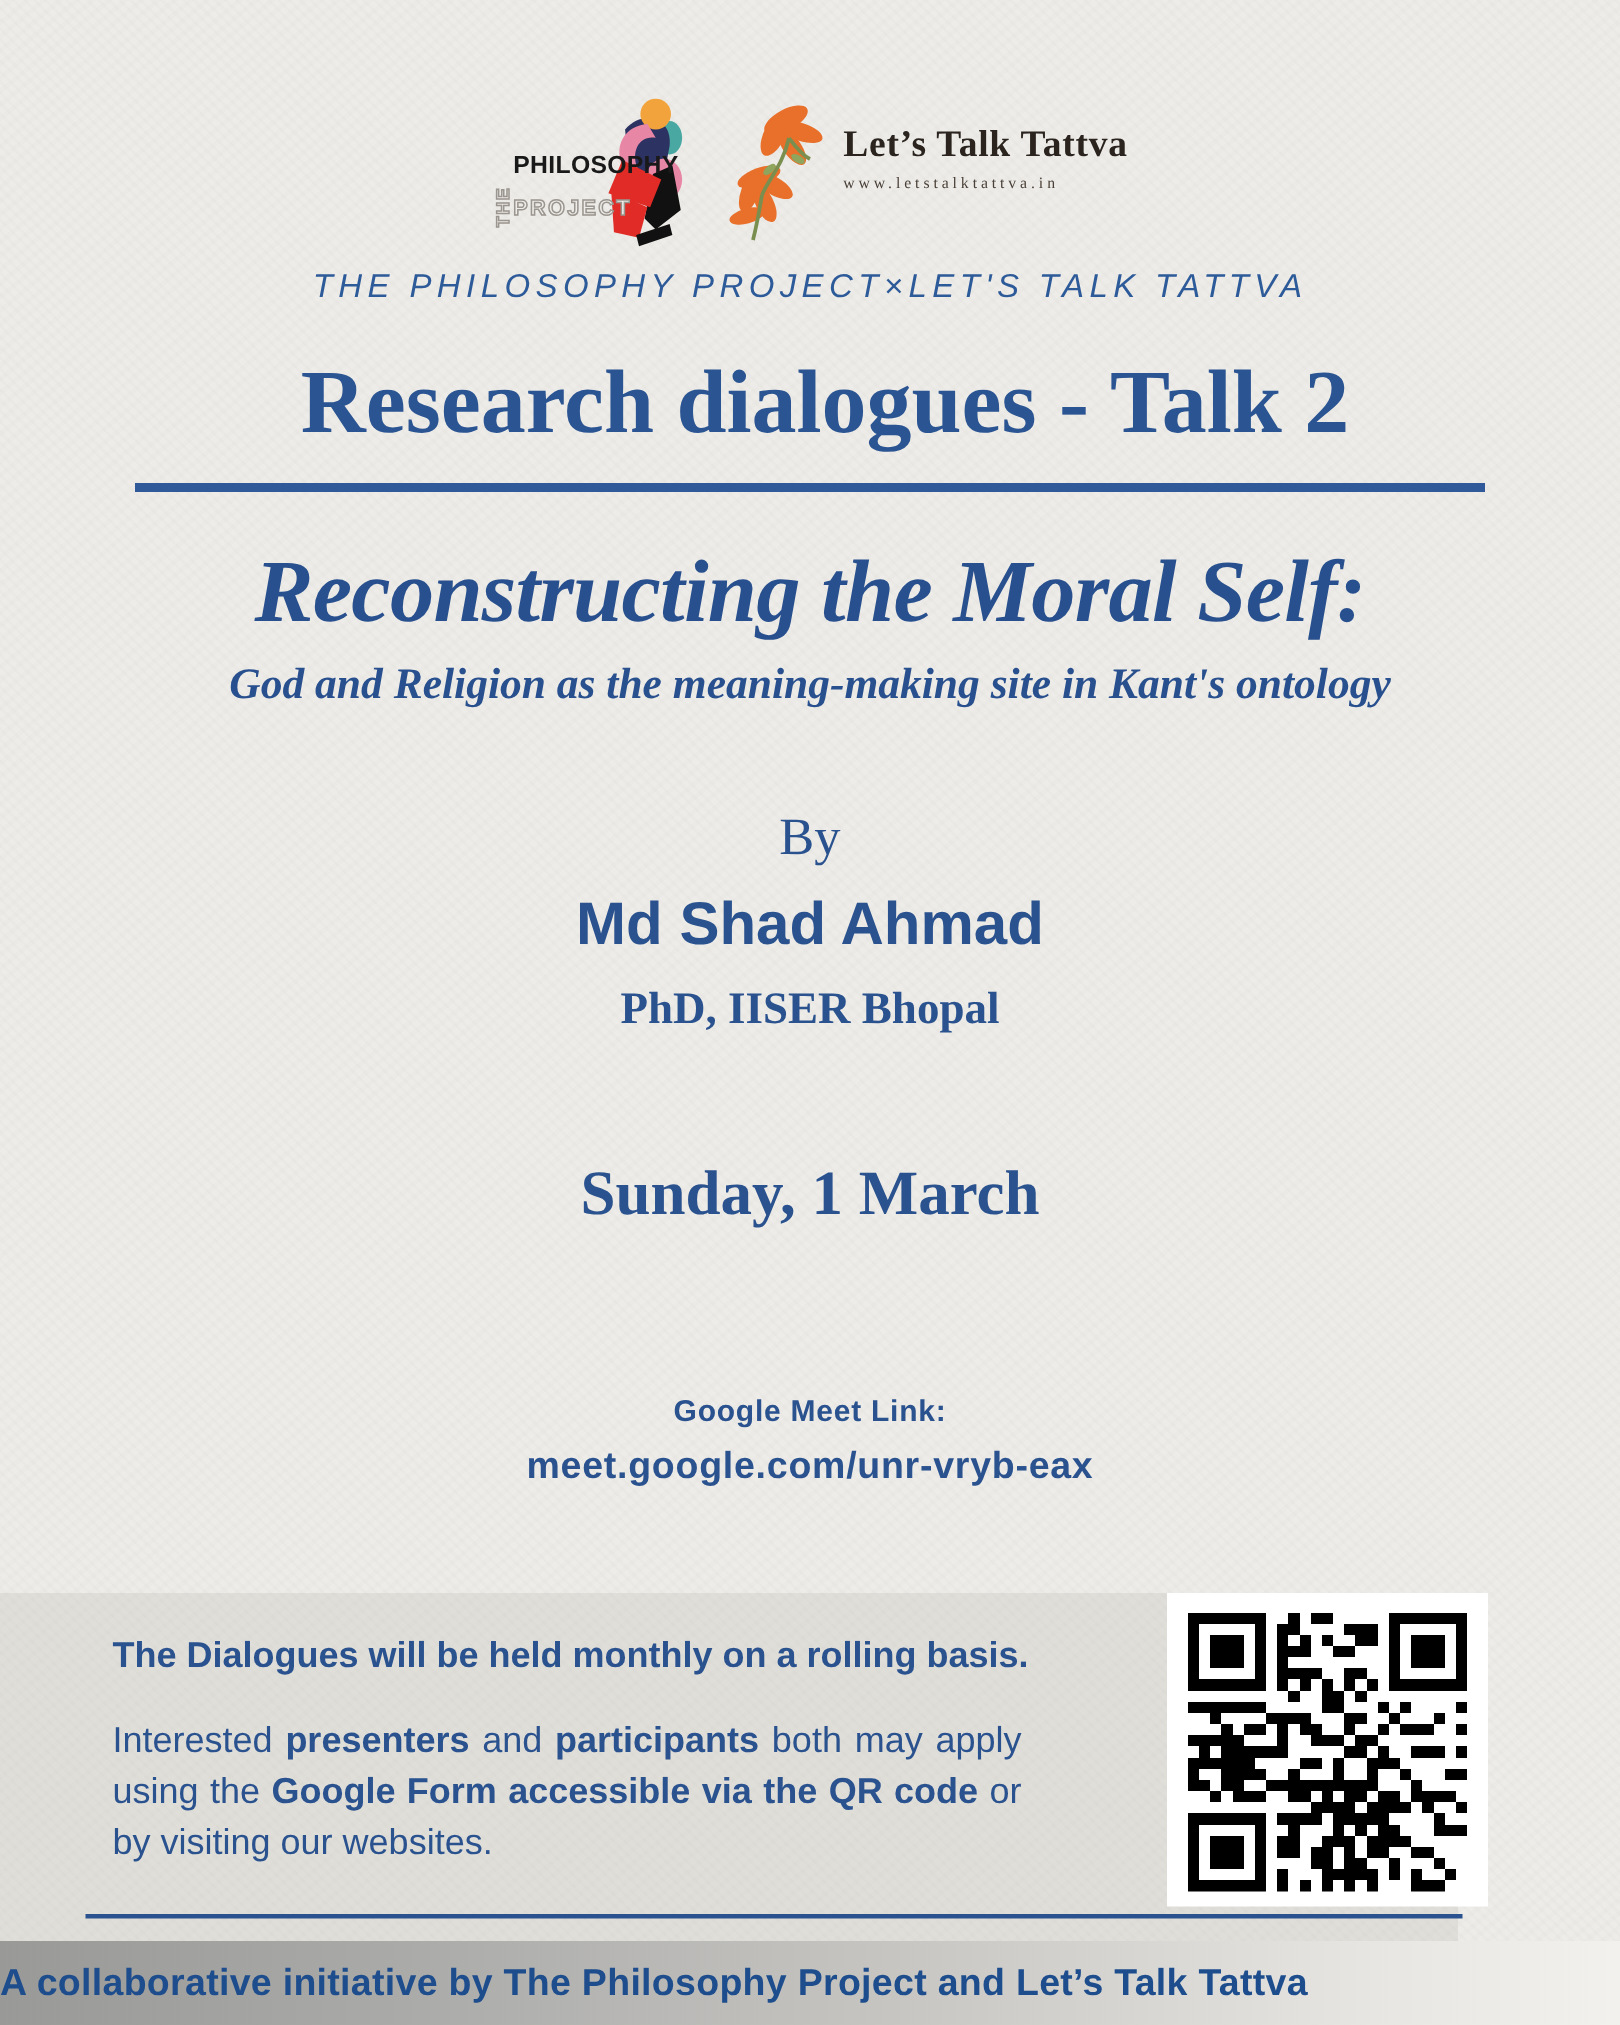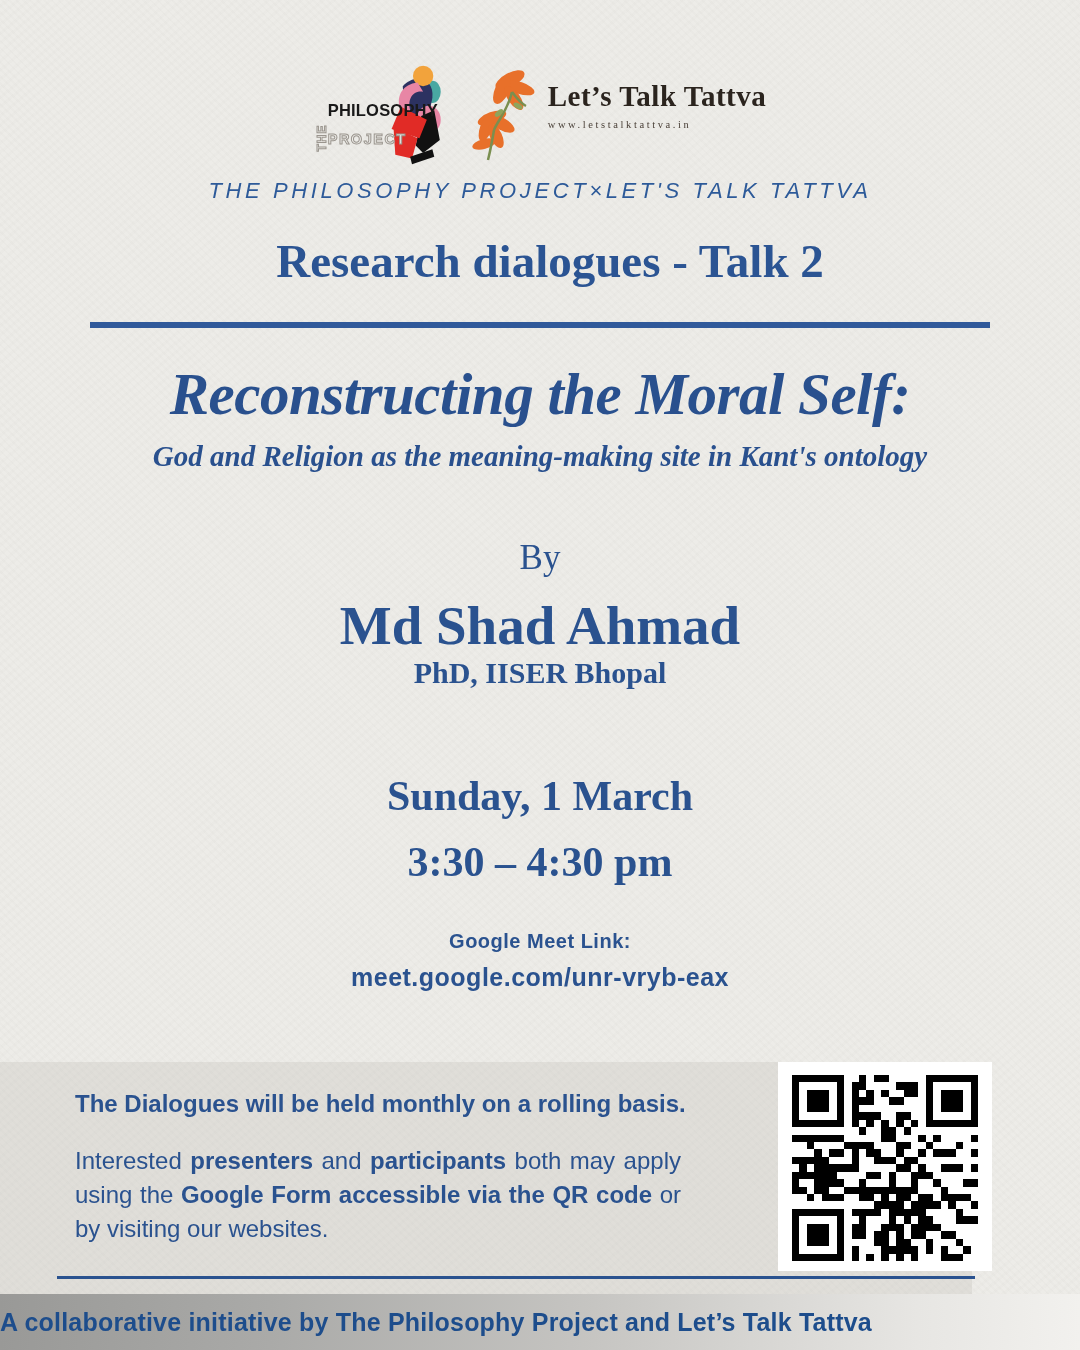--- a/index.html
+++ b/index.html
@@ -24,33 +24,33 @@
     font-size:12px;font-weight:700;letter-spacing:1px;color:#edece8;
     -webkit-text-stroke:1px #9a958e;
   }
   .pp-name{font-size:16.5px;font-weight:800;color:#191919;letter-spacing:0.2px;font-family:"Liberation Sans",sans-serif;}
   .pp-proj{
     font-size:14.5px;font-weight:700;letter-spacing:1.5px;color:#edece8;margin-top:13px;
     -webkit-text-stroke:1px #9a958e;
   }
   .ltt-logo{position:relative;display:flex;align-items:center;gap:10px;height:106px;}
   .ltt-textcol{padding-bottom:20px;}
-  .ltt-name{font-family:"Liberation Serif",serif;font-weight:700;font-size:29px;color:#2b241e;letter-spacing:0.5px;}
+  .ltt-name{font-family:"Liberation Serif",serif;font-weight:700;font-size:25px;color:#2b241e;letter-spacing:0.5px;}
   .ltt-url{font-family:"Liberation Serif",serif;font-size:10.5px;color:#4a4038;letter-spacing:2.6px;margin-top:6px;}
 
   
   .collab-line{top:178px;font-size:22px;font-weight:400;font-style:italic;letter-spacing:3.6px;color:#2d5a99;}
-  .series-title{top:234px;font-family:"Liberation Serif",serif;font-size:47px;font-weight:600;color:#2b5493;padding-left:20px;}
+  .series-title{top:234px;font-family:"Liberation Serif",serif;font-size:60px;font-weight:600;color:#2b5493;padding-left:20px;}
   .divider{position:absolute;top:322px;left:90px;width:900px;height:6px;background:#30599a;}
 
   
   .talk-title{top:360px;font-family:"Liberation Serif",serif;font-style:italic;font-weight:700;font-size:59px;color:#29508e;letter-spacing:-0.5px;}
   .talk-subtitle{top:440px;font-family:"Liberation Serif",serif;font-style:italic;font-weight:700;font-size:29px;color:#29508e;}
   .by-label{top:538px;font-family:"Liberation Serif",serif;font-size:35px;color:#2a528f;}
-  .speaker{top:594px;font-family:Liberation Serif, serif;font-weight:700;font-size:55px;color:#2a528f;}
+  .speaker{top:594px;font-family:Liberation Sans, sans-serif;font-weight:700;font-size:40px;color:#2a528f;}
   .affiliation{top:656px;font-family:"Liberation Serif",serif;font-weight:700;font-size:30px;color:#2a528f;}
   .date-line{top:772px;font-family:"Liberation Serif",serif;font-weight:700;font-size:42px;color:#2a528f;}
   .time-line{top:838px;font-family:"Liberation Serif",serif;font-weight:700;font-size:42px;color:#2a528f;}
   .meet-label{top:930px;font-size:20px;font-weight:700;color:#2a528f;letter-spacing:0.5px;}
   .meet-url{top:963px;font-size:25px;font-weight:700;color:#2a528f;letter-spacing:0.5px;}
 
   
   .band{position:absolute;left:0;top:1062px;width:972px;height:232px;background:rgba(190,186,178,0.28);}
   .info-line1{position:absolute;left:75px;top:28px;font-size:24px;font-weight:700;color:#2a528f;}
   .info-para{
@@ -130,21 +130,20 @@
   <div class="centered collab-line">THE PHILOSOPHY PROJECT×LET'S TALK TATTVA</div>
   <div class="centered series-title">Research dialogues - Talk 2</div>
   <div class="divider"></div>
 
   <div class="centered talk-title">Reconstructing the Moral Self:</div>
   <div class="centered talk-subtitle">God and Religion as the meaning-making site in Kant's ontology</div>
   <div class="centered by-label">By</div>
   <div class="centered speaker">Md Shad Ahmad</div>
   <div class="centered affiliation">PhD, IISER Bhopal</div>
   <div class="centered date-line">Sunday, 1 March</div>
-  <div class="centered time-line">3:30 – 4:30 pm</div>
   <div class="centered meet-label">Google Meet Link:</div>
   <div class="centered meet-url">meet.google.com/unr-vryb-eax</div>
 
   <div class="band">
     <div class="info-line1">The Dialogues will be held monthly on a rolling basis.</div>
     <div class="info-para"><span>Interested </span><b>presenters</b><span> and </span><b>participants</b><span> both may apply using the </span><b>Google Form accessible via the QR code</b><span> or by visiting our websites.</span></div>
     <div class="qr-box">
       <svg id="qr-svg" width="186" height="186" viewBox="0 0 25 25" shape-rendering="crispEdges">
           <rect x="0" y="0" width="1" height="1" fill="#000"></rect>
           <rect x="1" y="0" width="1" height="1" fill="#000"></rect>

